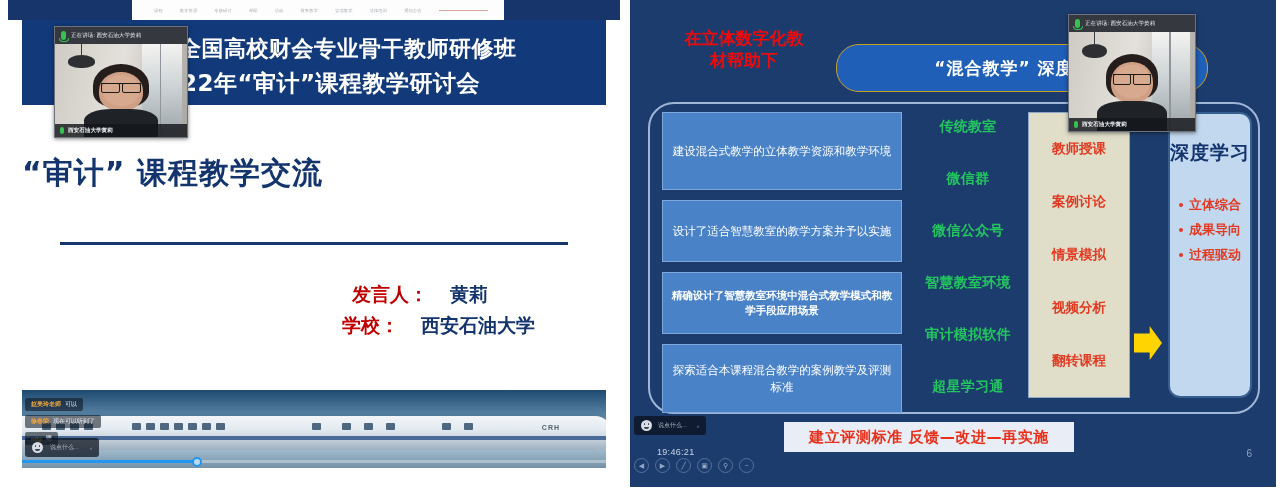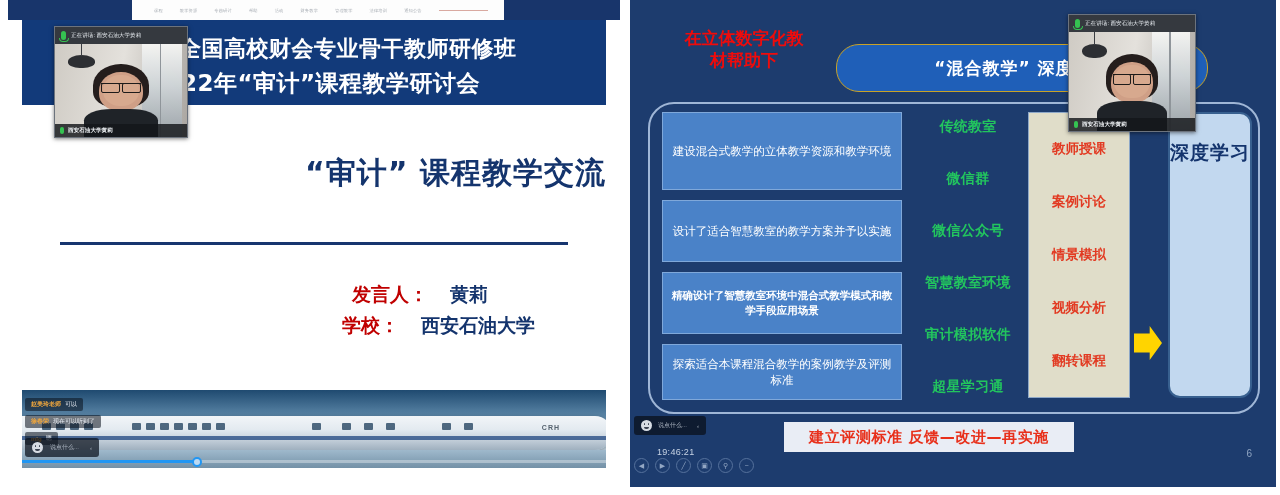--- a/index.html
+++ b/index.html
@@ -13,21 +13,21 @@
   .bm-item{font-size:4.2px;color:#9aa0a8;letter-spacing:.2px;white-space:nowrap;opacity:.85;}
   .bm-rule{margin-left:auto;margin-right:16px;width:58px;height:1px;background:#d9a9a0;}
 
   .slide{position:absolute;left:14px;top:20px;width:584px;height:448px;background:#fff;overflow:hidden;}
   .slide-header{position:absolute;left:0;top:0;width:584px;height:85px;background:#123a7a;}
   .slide-title-1,.slide-title-2{position:absolute;left:0;width:584px;text-align:center;color:#ffffff;font-weight:bold;
      font-family:"DejaVu Sans","Liberation Sans",sans-serif;letter-spacing:.5px;}
   .slide-title-1{top:14px;font-size:22px;}
   .slide-title-2{top:48px;font-size:23px;}
   .slide-body{position:absolute;left:0;top:85px;width:584px;height:285px;background:#fff;}
-  .slide-main-title{position:absolute;left:0;top:48px;width:584px;text-align:right;color:#14346d;font-size:30px;font-weight:bold;
+  .slide-main-title{position:absolute;left:0;top:48px;width:584px;text-align:left;color:#14346d;font-size:30px;font-weight:bold;
      font-family:"DejaVu Sans","Liberation Sans",sans-serif;letter-spacing:1px;}
   .slide-rule{position:absolute;left:38px;top:137px;width:508px;height:3px;background:#17356f;}
   .kv-row{position:absolute;display:flex;align-items:center;gap:22px;}
   .kv-row .k{color:#c00000;font-size:19px;font-weight:bold;font-family:"DejaVu Sans","Liberation Sans",sans-serif;}
   .kv-row .v{color:#14346d;font-size:19px;font-weight:bold;font-family:"DejaVu Sans","Liberation Sans",sans-serif;}
   .kv-speaker{left:330px;top:160px;margin-top:17px;}
   .kv-school{left:320px;top:208px;}
   .kv-school .k{color:#c00000;}
   .kv-school .v{color:#14346d;}
 
@@ -103,21 +103,21 @@
      display:flex;align-items:center;justify-content:center;color:#ffffff;font-size:17px;font-weight:bold;letter-spacing:1px;
      font-family:"DejaVu Sans","Liberation Sans",sans-serif;}
 
   .diagram{position:absolute;left:14px;top:96px;width:612px;height:312px;border:2px solid #9fb6d6;border-radius:26px;box-sizing:border-box;}
   .col-left{position:absolute;left:12px;top:8px;width:240px;display:flex;flex-direction:column;gap:10px;}
   .lbox{background:#4a82c8;border:1px solid #7fa8da;color:#ffffff;font-size:11.5px;line-height:1.4;text-align:center;
      padding:10px 8px;box-sizing:border-box;font-family:"DejaVu Sans","Liberation Sans",sans-serif;}
   .lbox.h1{height:78px;display:flex;align-items:center;justify-content:center;}
   .lbox.h2{height:62px;display:flex;align-items:center;justify-content:center;}
   .lbox.h3{height:62px;display:flex;align-items:center;justify-content:center;font-size:10.5px;font-weight:bold;}
-  .lbox.h4{height:56px;display:flex;align-items:center;justify-content:center;}
+  .lbox.h4{height:69px;display:flex;align-items:center;justify-content:center;}
 
   .col-mid{position:absolute;left:262px;top:8px;width:112px;height:290px;display:flex;flex-direction:column;
      justify-content:space-between;padding:6px 0;box-sizing:border-box;}
   .mitem{color:#22c55e;font-size:14px;font-weight:bold;text-align:center;
      font-family:"DejaVu Sans","Liberation Sans",sans-serif;letter-spacing:.3px;}
 
   .col-beige{position:absolute;left:378px;top:8px;width:102px;height:286px;background:#e0ddc9;border:1px solid #8ea8c8;
      display:flex;flex-direction:column;justify-content:space-around;align-items:center;padding:10px 8px;box-sizing:border-box;}
   .bitem{color:#e23a22;font-size:13.5px;font-weight:bold;font-family:"DejaVu Sans","Liberation Sans",sans-serif;}
 
@@ -294,20 +294,34 @@
           <div class="bitem">案例讨论</div>
           <div class="bitem">情景模拟</div>
           <div class="bitem">视频分析</div>
           <div class="bitem">翻转课程</div>
         </div>
 
         <div class="arrow-y"></div>
 
         <div class="col-right">
           <div class="deep-title">深度学习</div>
+          <div class="deep-list">
+            <div class="deep-li">
+              <span class="dot"></span>
+              <span>立体综合</span>
+            </div>
+            <div class="deep-li">
+              <span class="dot"></span>
+              <span>成果导向</span>
+            </div>
+            <div class="deep-li">
+              <span class="dot"></span>
+              <span>过程驱动</span>
+            </div>
+          </div>
         </div>
       </div>
 
       <div class="pink-banner">建立评测标准 反馈—改进—再实施</div>
     </div>
 
     <div class="rp-chat">
       <span class="emoji-ic"></span>
       <span class="chat-ph">说点什么...</span>
       <span class="chat-chev">‹</span>

